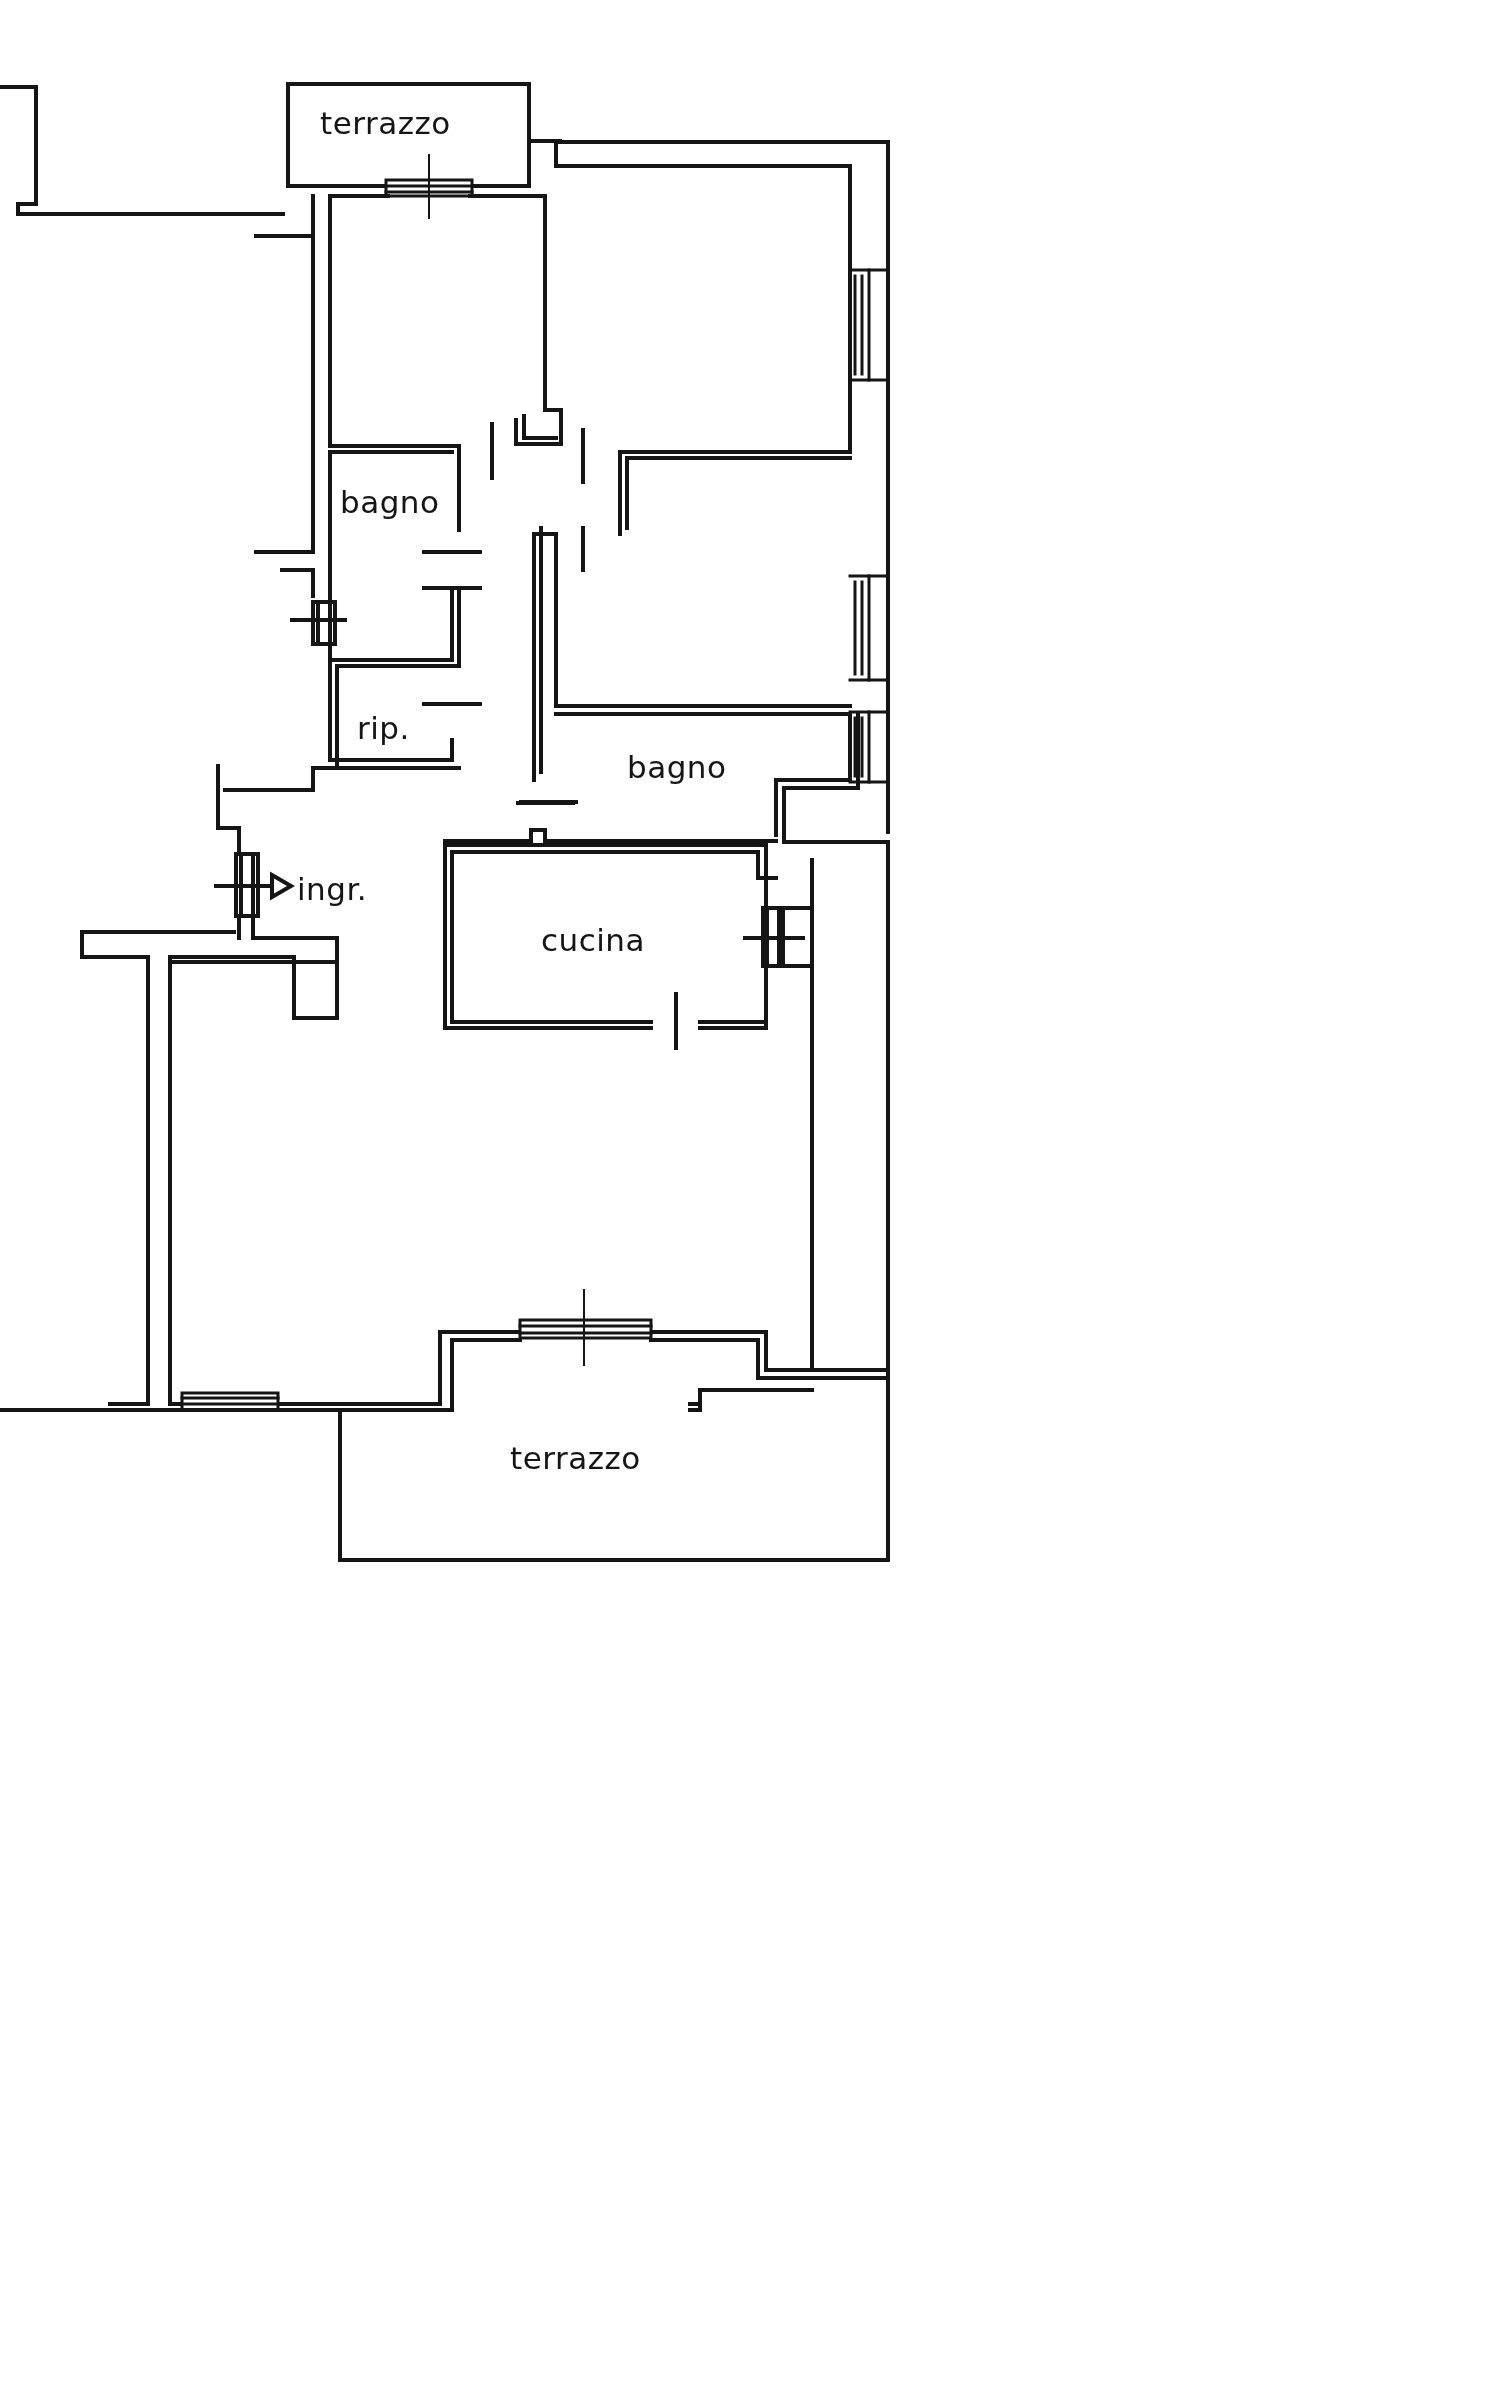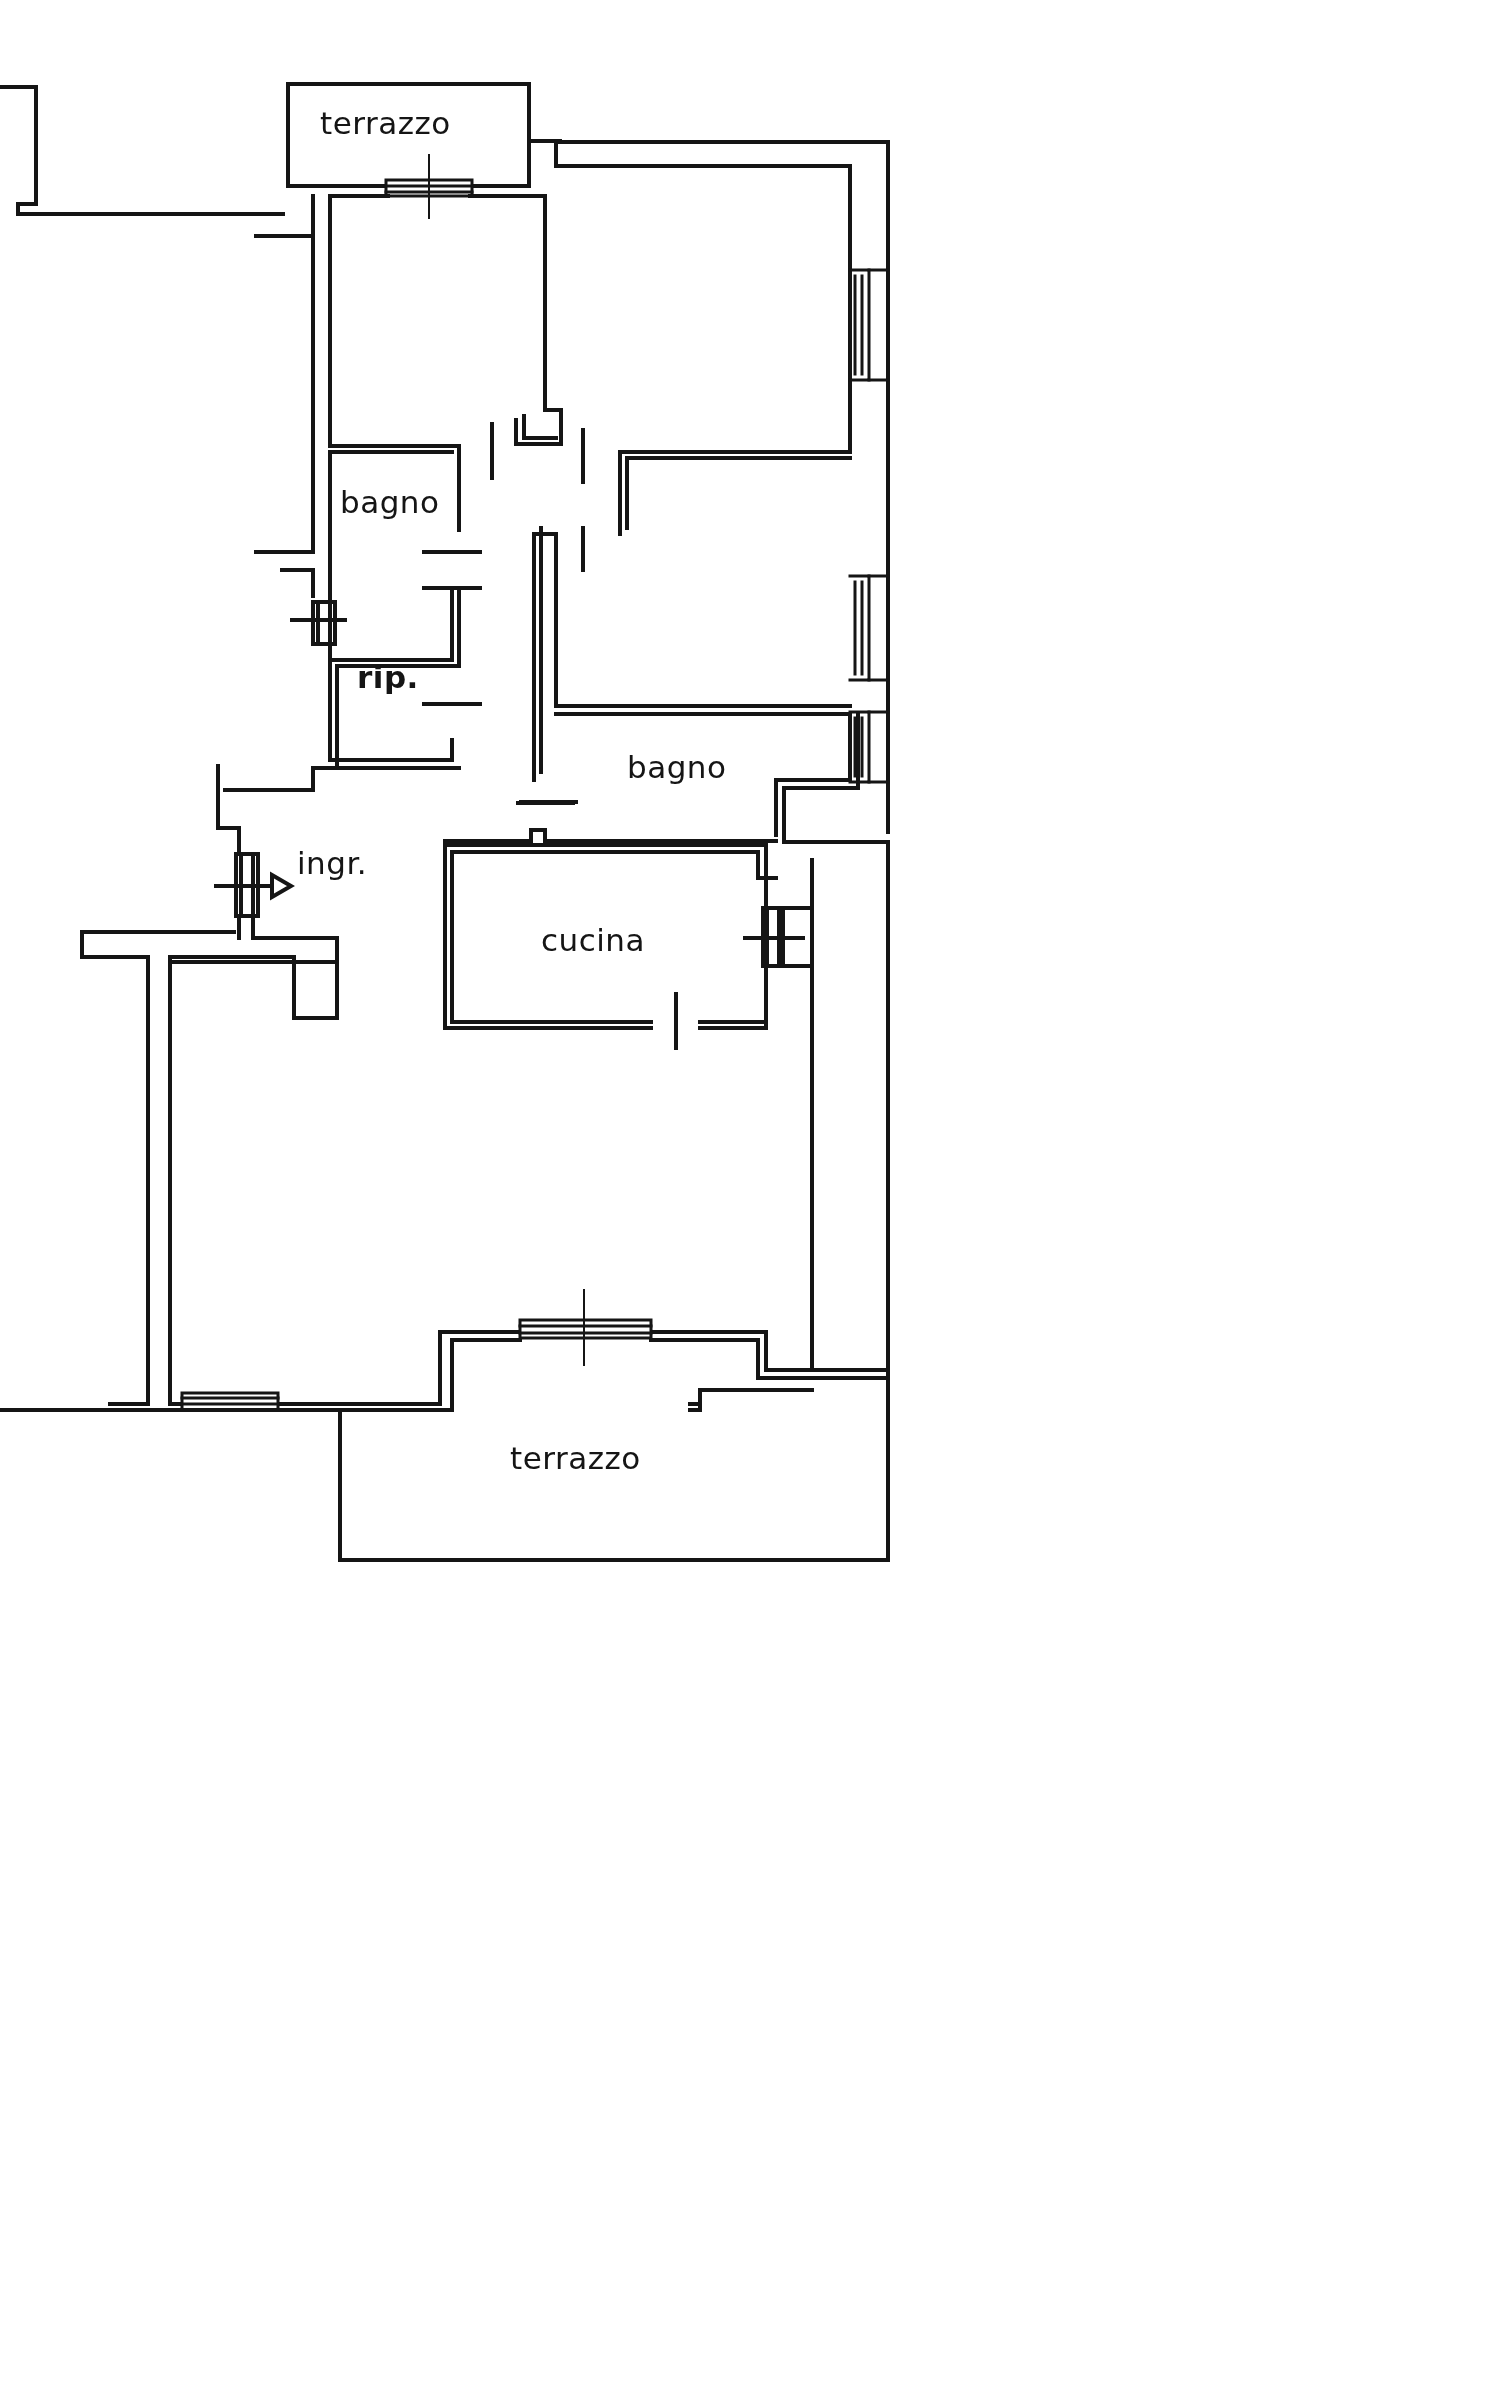--- a/index.html
+++ b/index.html
@@ -27,22 +27,22 @@
     position: absolute;
     font-family: "DejaVu Sans", sans-serif;
     font-size: 31px;
     color: #151515;
     letter-spacing: 0.5px;
     white-space: nowrap;
     line-height: 1;
   }
   .lbl-terrazzo-top { left: 320px; top: 108px; }
   .lbl-bagno-left   { left: 340px; top: 487px; }
-  .lbl-rip          { left: 357px; top: 662px; font-weight: bold; }
-  .lbl-ingr         { left: 297px; top: 848px; }
+  .lbl-rip          { left: 357px; top: 713px; }
+  .lbl-ingr         { left: 297px; top: 874px; }
   .lbl-bagno-right  { left: 627px; top: 752px; }
   .lbl-cucina       { left: 541px; top: 925px; text-align: center; }
   .lbl-terrazzo-bot { left: 510px; top: 1443px; }
 </style>
 </head>
 <body>
 
 <div id="plan-wrap">
 
   <svg id="floorplan" viewBox="0 0 1500 2386" xmlns="http://www.w3.org/2000/svg">

